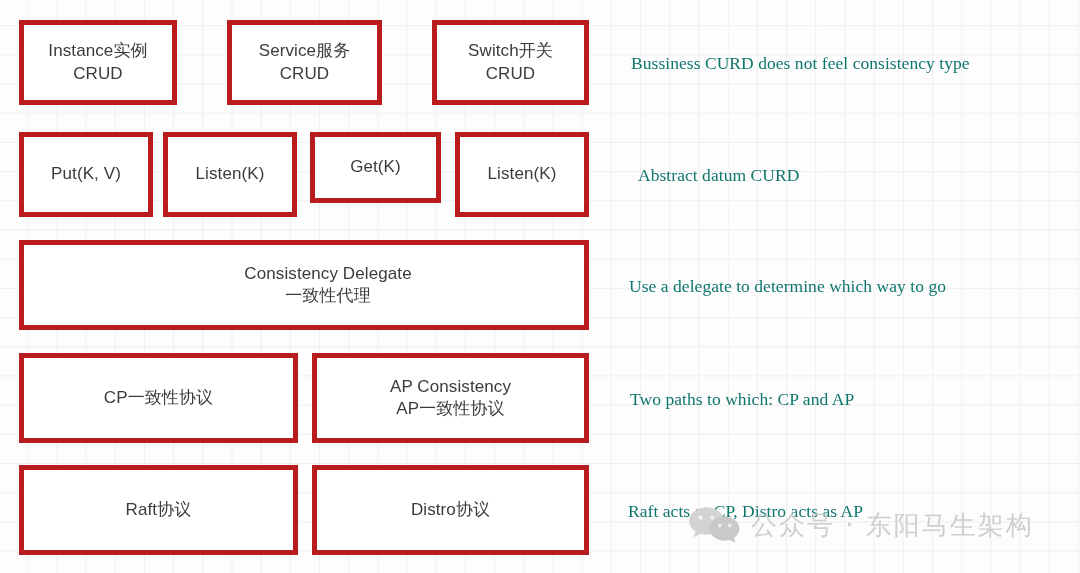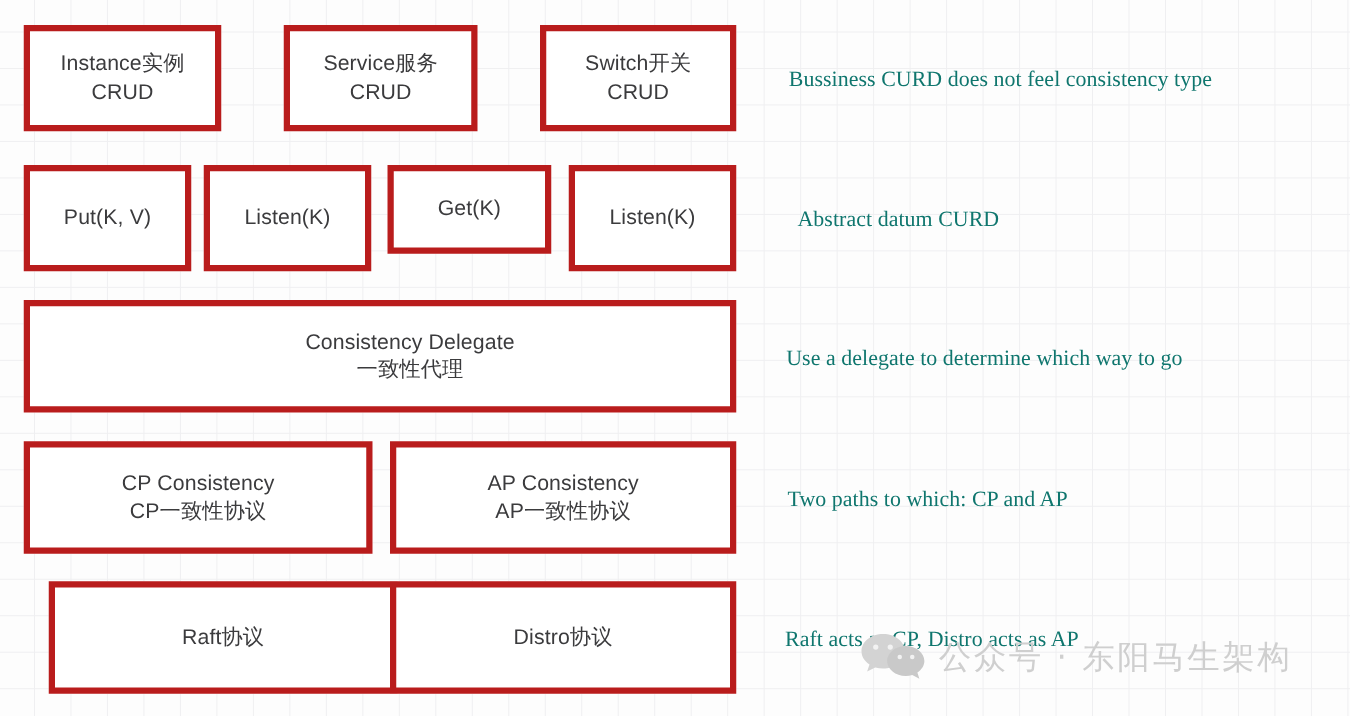--- a/index.html
+++ b/index.html
@@ -118,30 +118,29 @@
   </div>
   <div class="note" style="left:638px; top:165px;">Abstract datum CURD</div>
 
   <div class="box" style="left:19px; top:240px; width:570px; height:90px;padding-left:48px;">
     <span class="ln">Consistency Delegate</span>
     <span class="ln">一致性代理</span>
   </div>
   <div class="note" style="left:629px; top:276px;">Use a delegate to determine which way to go</div>
 
   <div class="box" style="left:19px; top:353px; width:279px; height:90px;">
-    <span class="ln">CP Consistency</span>
     <span class="ln">CP一致性协议</span>
   </div>
   <div class="box" style="left:312px; top:353px; width:277px; height:90px;">
     <span class="ln">AP Consistency</span>
     <span class="ln">AP一致性协议</span>
   </div>
   <div class="note" style="left:630px; top:389px;">Two paths to which: CP and AP</div>
 
-  <div class="box" style="left:19px; top:465px; width:279px; height:90px;margin-left:20px;">
+  <div class="box" style="left:19px; top:465px; width:279px; height:90px;">
     <span class="ln">Raft协议</span>
   </div>
   <div class="box" style="left:312px; top:465px; width:277px; height:90px;">
     <span class="ln">Distro协议</span>
   </div>
   <div class="note" style="left:628px; top:501px;">Raft acts as CP, Distro acts as AP</div>
 
 </div>
 
 <div id="watermark">

